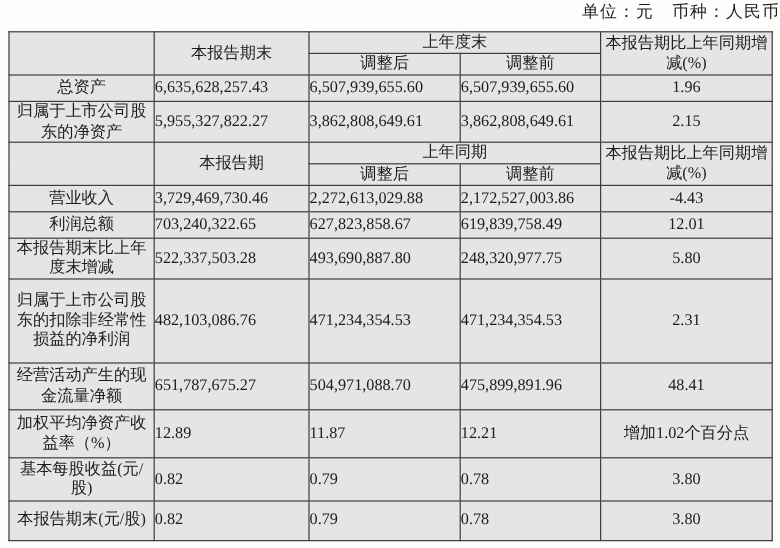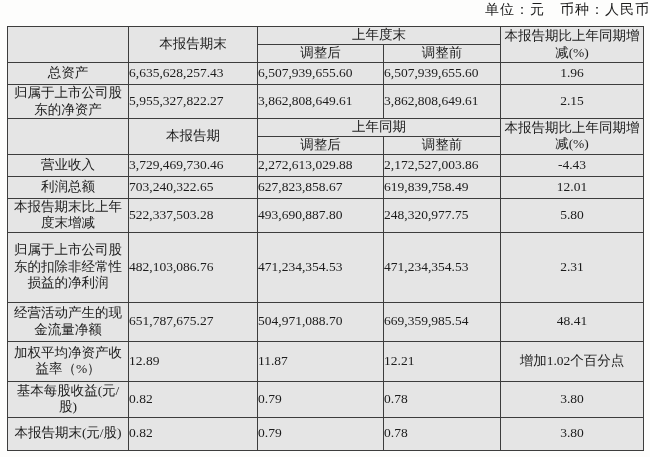--- a/index.html
+++ b/index.html
@@ -144,21 +144,21 @@
       <td class="lab">归属于上市公司股东的扣除非经常性损益的净利润</td>
       <td class="num">482,103,086.76</td>
       <td class="num">471,234,354.53</td>
       <td class="num">471,234,354.53</td>
       <td class="chg">2.31</td>
     </tr>
     <tr style="height:39px">
       <td class="lab">经营活动产生的现金流量净额</td>
       <td class="num">651,787,675.27</td>
       <td class="num">504,971,088.70</td>
-      <td class="num">669,359,985.54</td>
+      <td class="num">475,899,891.96</td>
       <td class="chg">48.41</td>
     </tr>
     <tr style="height:40px">
       <td class="lab">加权平均净资产收益率（%）</td>
       <td class="num">12.89</td>
       <td class="num">11.87</td>
       <td class="num">12.21</td>
       <td class="chg">增加1.02个百分点</td>
     </tr>
     <tr style="height:36px">

